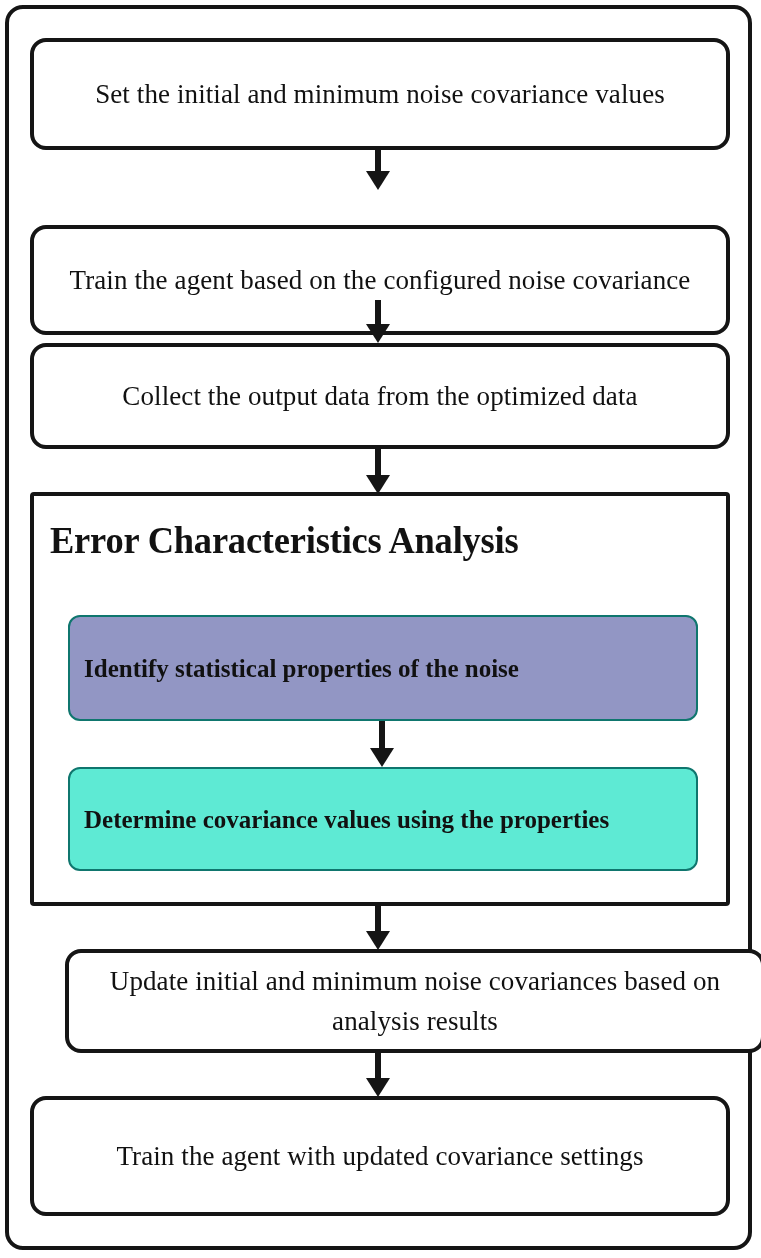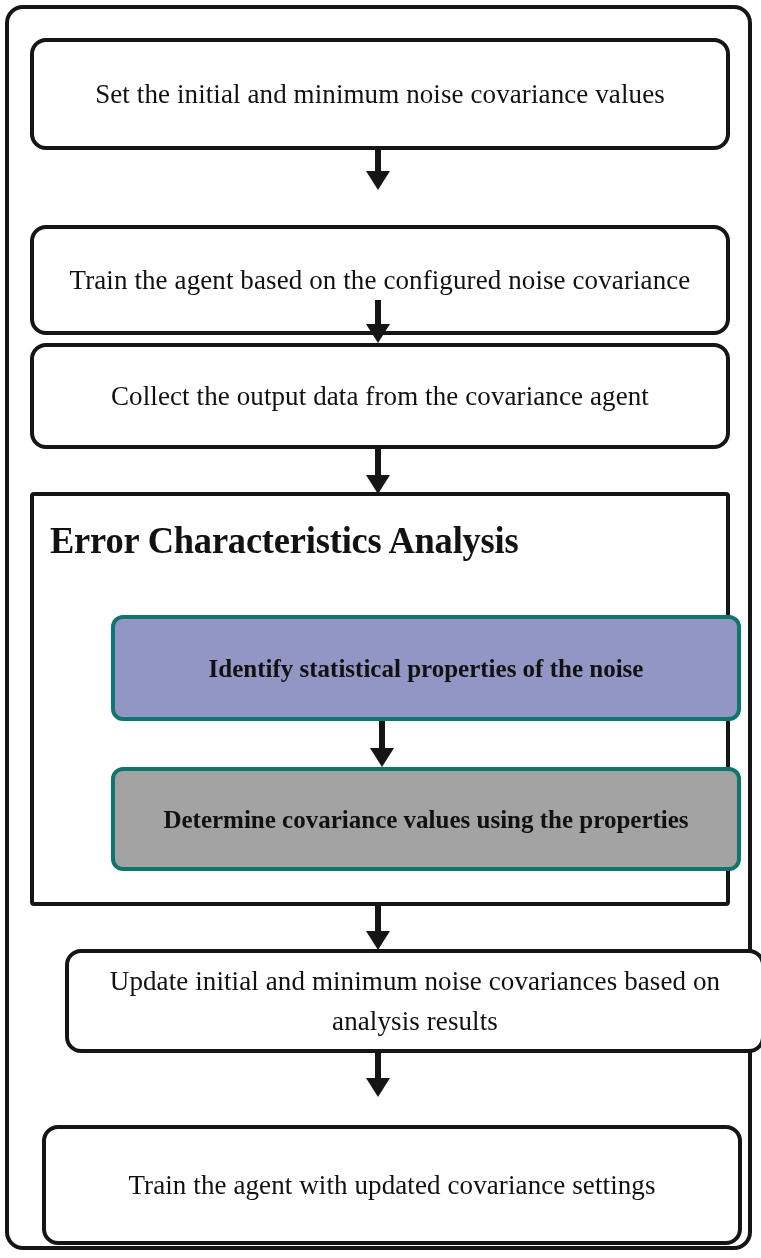--- a/index.html
+++ b/index.html
@@ -74,32 +74,31 @@
     white-space: nowrap;
     letter-spacing: -0.2px;
     transform: scaleX(0.985);
     transform-origin: left center;
   }
 
   
   .sub-box {
     position: absolute;
     box-sizing: border-box;
-    border: 4px solid #0f766e;
+    border: 2px solid #0f766e;
     border-radius: 12px;
     display: flex;
     align-items: center;
     justify-content: center;
-    text-align: center;
+    text-align: left;
     font-size: 25px;
     line-height: 35px;
     font-weight: bold;
     color: #111111;
     padding: 0 14px;
-    margin-left: 43px;
   }
   .sub-box .box-text { display: block; width: 100%; }
 
   
   .arrow {
     position: absolute;
     width: 24px;
   }
   .arrow .shaft {
     position: absolute;
@@ -138,57 +137,57 @@
   <div class="proc-box" style="left:30px; top:190px; width:700px; height:110px;margin-top:35px;">
     <span class="box-text">Train the agent based on the configured noise covariance</span>
   </div>
 
   <div class="arrow" style="left:366px; top:300px; height:43px;">
     <div class="shaft" style="height:25px;"></div>
     <div class="head"></div>
   </div>
 
   <div class="proc-box" style="left:30px; top:343px; width:700px; height:106px;">
-    <span class="box-text">Collect the output data from the covariance agent</span>
+    <span class="box-text">Collect the output data from the optimized data</span>
   </div>
 
   <div class="arrow" style="left:366px; top:449px; height:45px;">
     <div class="shaft" style="height:27px;"></div>
     <div class="head"></div>
   </div>
 
   <div class="group-box" style="left:30px; top:492px; width:700px; height:414px;">
 
     <div class="group-title">Error Characteristics Analysis</div>
 
     <div class="sub-box" style="left:34px; top:119px; width:630px; height:106px; background:#9296c4;">
       <span class="box-text">Identify statistical properties of the noise</span>
     </div>
 
     <div class="arrow" style="left:336px; top:225px; height:46px;">
       <div class="shaft" style="height:28px;"></div>
       <div class="head"></div>
     </div>
 
-    <div class="sub-box" style="left:34px; top:271px; width:630px; height:104px; background:#a3a3a3;">
+    <div class="sub-box" style="left:34px; top:271px; width:630px; height:104px; background:#5eead4;">
       <span class="box-text">Determine covariance values using the properties</span>
     </div>
   </div>
 
   <div class="arrow" style="left:366px; top:906px; height:44px;">
     <div class="shaft" style="height:26px;"></div>
     <div class="head"></div>
   </div>
 
   <div class="proc-box" style="left:32px; top:949px; width:700px; height:104px;margin-left:33px;">
     <span class="box-text">Update initial and minimum noise covariances based on analysis results</span>
   </div>
 
   <div class="arrow" style="left:366px; top:1053px; height:44px;">
     <div class="shaft" style="height:26px;"></div>
     <div class="head"></div>
   </div>
 
-  <div class="proc-box" style="left:30px; top:1125px; width:700px; height:120px;margin-left:12px;">
+  <div class="proc-box" style="left:30px; top:1096px; width:700px; height:120px;">
     <span class="box-text">Train the agent with updated covariance settings</span>
   </div>
 
 </div>
 
 </body></html>

